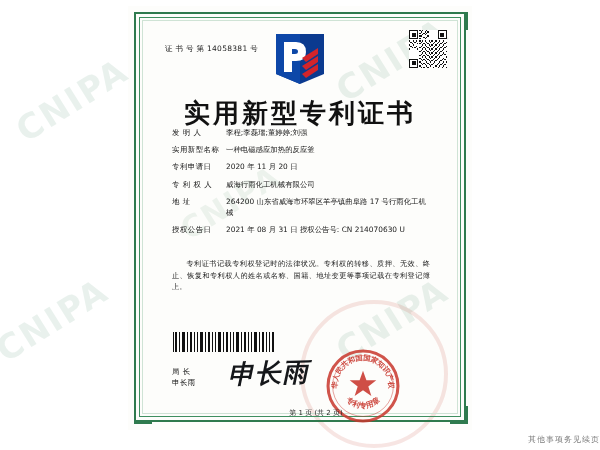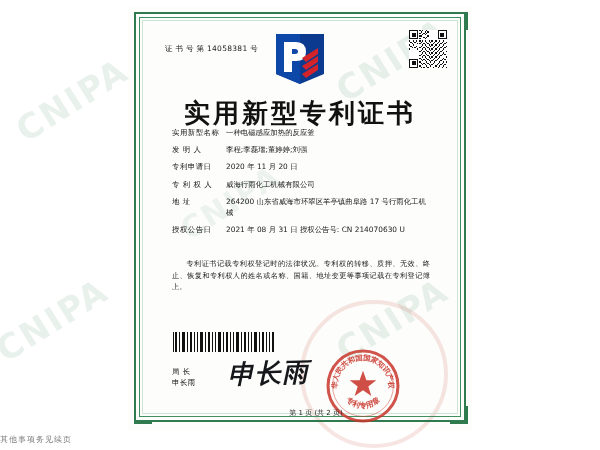--- a/index.html
+++ b/index.html
@@ -242,21 +242,21 @@
     width: 600px;
     text-align: center;
     font-size: 7px;
     color: #222;
   }
   .footer-note {
     position: absolute;
     left: 0;
     top: 434px;
     width: 600px;
-    text-align: left;
+    text-align: right;
     font-size: 8px;
     color: #7d7d7d;
     letter-spacing: 1px;
   }
 </style>
 </head>
 <body>
 
 <div id="certificate">
 
@@ -486,26 +486,26 @@
       <path d="M40 30 L56 20 L56 26 L44 34 Z" fill="#d4242a"></path>
       <path d="M40 38 L56 28 L56 34 L44 42 Z" fill="#d4242a"></path>
       <path d="M40 46 L56 36 L56 42 L44 50 Z" fill="#d4242a"></path>
     </svg>
   </div>
 
   <div class="title">实用新型专利证书</div>
 
   <div class="fields">
     <div class="row">
+      <div class="lbl">发 明 人</div>
+      <div class="val">李程;李磊瑞;董婷婷;刘强</div>
+    </div>
+    <div class="row">
       <div class="lbl">实用新型名称</div>
       <div class="val">一种电磁感应加热的反应釜</div>
-    </div>
-    <div class="row">
-      <div class="lbl">发 明 人</div>
-      <div class="val">李程;李磊瑞;董婷婷;刘强</div>
     </div>
     <div class="row">
       <div class="lbl">专利申请日</div>
       <div class="val">2020 年 11 月 20 日</div>
     </div>
     <div class="row">
       <div class="lbl">专 利 权 人</div>
       <div class="val">威海行雨化工机械有限公司</div>
     </div>
     <div class="row">

